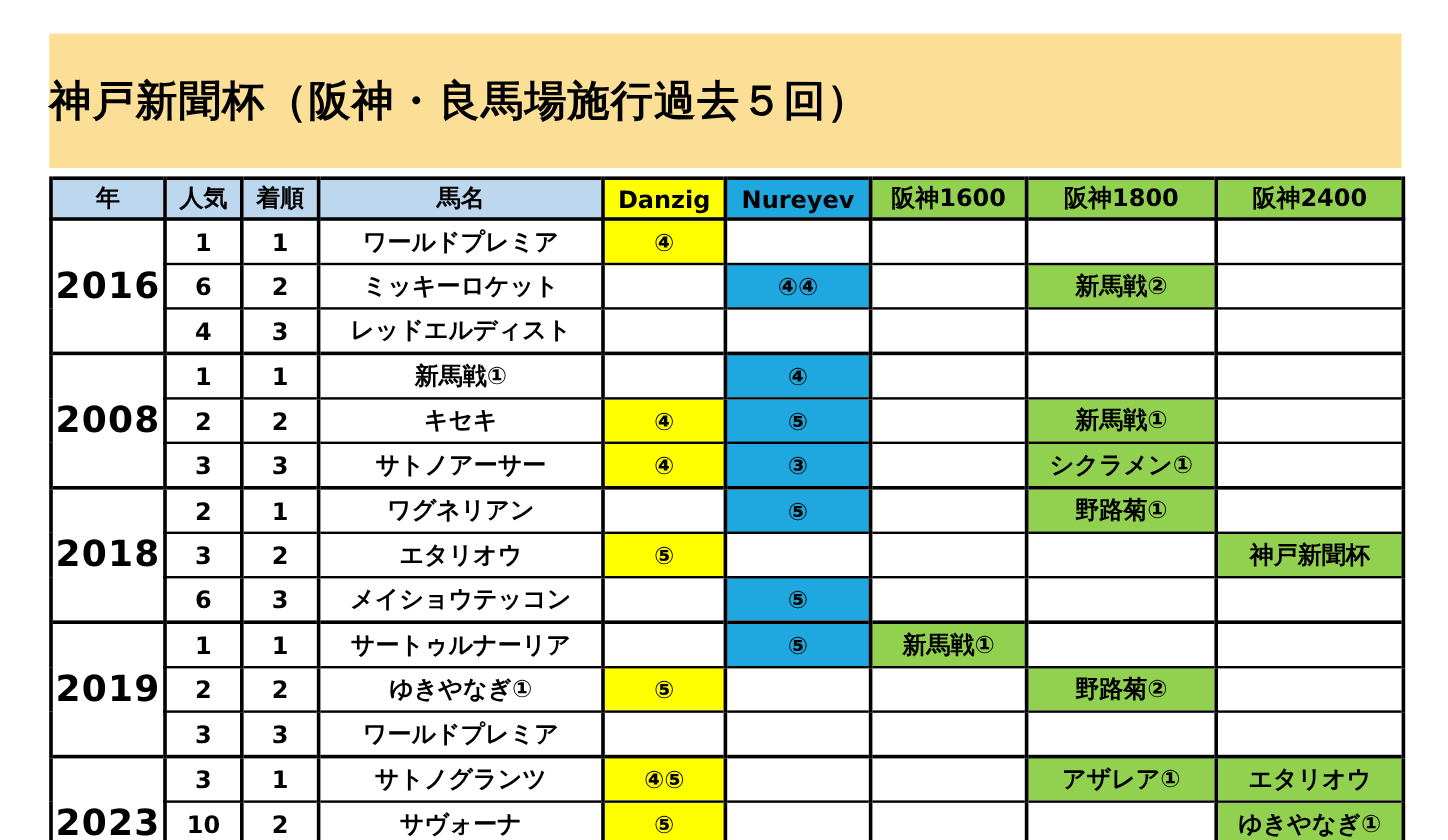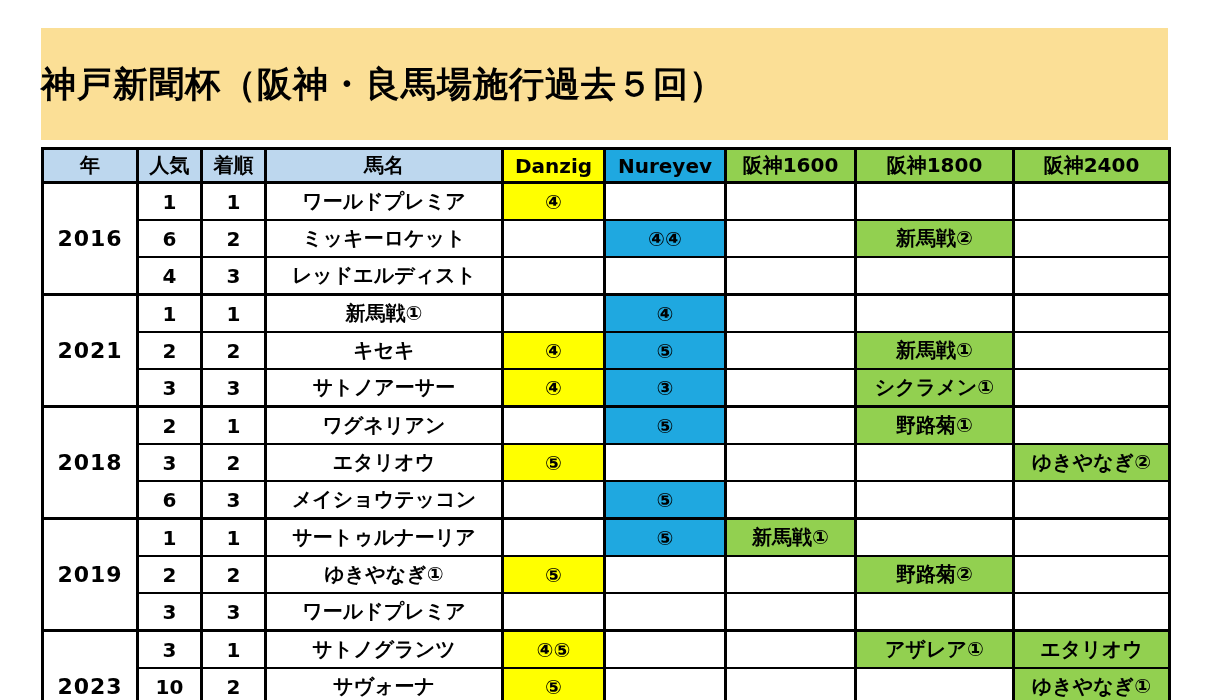--- a/index.html
+++ b/index.html
@@ -23,21 +23,21 @@
     font-weight:bold;font-size:20px;
     padding:0 2px;overflow:hidden;white-space:nowrap;
     background:#ffffff;height:35px;
   }
   thead th{height:31px;border-bottom-width:3px;}
   tr.group-start td{border-top-width:3px;}
   .blue{background:var(--header-blue,#BDD7EE);}
   .yellow{background:var(--yellow,#FFFF00);}
   .cyan{background:var(--cyan,#1FA8E0);}
   .green{background:var(--green,#92D050);}
-  td.year-cell{font-size:22px;letter-spacing:1px;}
+  td.year-cell{font-size:30px;letter-spacing:1px;}
   col.c-year{width:95px;}
   col.c-ninki{width:64px;}
   col.c-chaku{width:64px;}
   col.c-horse{width:237px;}
   col.c-danzig{width:102px;}
   col.c-nureyev{width:121px;}
   col.c-1600{width:130px;}
   col.c-1800{width:158px;}
   col.c-2400{width:156px;}
 </style>
@@ -100,21 +100,21 @@
           <td>4</td>
           <td>3</td>
           <td>レッドエルディスト</td>
           <td></td>
           <td></td>
           <td></td>
           <td></td>
           <td></td>
         </tr>
         <tr class="group-start">
-          <td rowspan="3" class="year-cell">2021</td>
+          <td rowspan="3" class="year-cell">2008</td>
           <td>1</td>
           <td>1</td>
           <td>新馬戦①</td>
           <td></td>
           <td class="cyan">④</td>
           <td></td>
           <td></td>
           <td></td>
         </tr>
         <tr>
@@ -149,21 +149,21 @@
           <td></td>
         </tr>
         <tr>
           <td>3</td>
           <td>2</td>
           <td>エタリオウ</td>
           <td class="yellow">⑤</td>
           <td></td>
           <td></td>
           <td></td>
-          <td class="green">ゆきやなぎ②</td>
+          <td class="green">神戸新聞杯</td>
         </tr>
         <tr>
           <td>6</td>
           <td>3</td>
           <td>メイショウテッコン</td>
           <td></td>
           <td class="cyan">⑤</td>
           <td></td>
           <td></td>
           <td></td>

